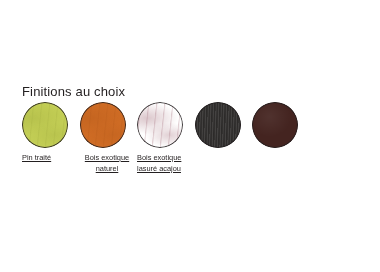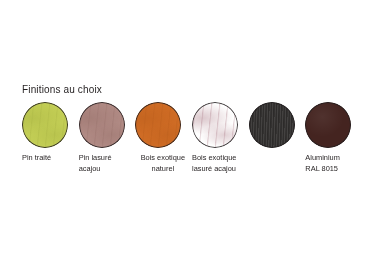--- a/index.html
+++ b/index.html
@@ -21,33 +21,34 @@
     top: 0;
     width: 380px;
     height: 272px;
     background: #ffffff;
   }
 
   #panel-title {
     position: absolute;
     left: 22px;
     top: 84px;
-    font-size: 10px;
+    font-size: 13px;
     letter-spacing: 0.15px;
     color: #231f20;
     white-space: nowrap;
   }
 
   #swatch-row {
     position: absolute;
     left: 22px;
     top: 102px;
     width: 340px;
     display: flex;
     align-items: flex-start;
+    text-decoration: underline;
   }
 
   .swatch-item {
     width: 57.5px;
     display: flex;
     flex-direction: column;
     align-items: flex-start;
   }
 
   .swatch-disc {
@@ -102,29 +103,20 @@
       <div class="swatch-item">
         <div class="swatch-disc">
           <div class="disc-base" style="background: rgb(195, 206, 85);"></div>
           <div class="grain" style="background: repeating-linear-gradient(96deg, rgba(0, 0, 0, 0) 0px, rgba(0, 0, 0, 0) 3px, rgba(143, 154, 51, 0.333) 3.6px, rgba(0, 0, 0, 0) 5px, rgba(0, 0, 0, 0) 8px), radial-gradient(120% 60% at 22% 35%, rgba(143, 154, 51, 0.4) 0%, rgba(0, 0, 0, 0) 58%), radial-gradient(90% 45% at 70% 72%, rgba(143, 154, 51, 0.333) 0%, rgba(0, 0, 0, 0) 60%);"></div>
           <div class="disc-ring"></div>
         </div>
         <div class="swatch-label align-left">Pin traité</div>
       </div>
       <div class="swatch-item">
         <div class="swatch-disc">
-          <div class="disc-base" style="background: rgb(176, 138, 132);"></div>
-          <div class="grain" style="background: repeating-linear-gradient(96deg, rgba(0, 0, 0, 0) 0px, rgba(0, 0, 0, 0) 3px, rgba(125, 86, 80, 0.333) 3.6px, rgba(0, 0, 0, 0) 5px, rgba(0, 0, 0, 0) 8px), radial-gradient(120% 60% at 22% 35%, rgba(125, 86, 80, 0.4) 0%, rgba(0, 0, 0, 0) 58%), radial-gradient(90% 45% at 70% 72%, rgba(125, 86, 80, 0.333) 0%, rgba(0, 0, 0, 0) 60%);"></div>
-          <div class="disc-ring"></div>
-        </div>
-        <div class="swatch-label align-left">Pin lasuré
-acajou</div>
-      </div>
-      <div class="swatch-item">
-        <div class="swatch-disc">
           <div class="disc-base" style="background: rgb(207, 108, 37);"></div>
           <div class="grain" style="background: repeating-linear-gradient(96deg, rgba(0, 0, 0, 0) 0px, rgba(0, 0, 0, 0) 3px, rgba(164, 79, 20, 0.333) 3.6px, rgba(0, 0, 0, 0) 5px, rgba(0, 0, 0, 0) 8px), radial-gradient(120% 60% at 22% 35%, rgba(164, 79, 20, 0.4) 0%, rgba(0, 0, 0, 0) 58%), radial-gradient(90% 45% at 70% 72%, rgba(164, 79, 20, 0.333) 0%, rgba(0, 0, 0, 0) 60%);"></div>
           <div class="disc-ring"></div>
         </div>
         <div class="swatch-label align-center">Bois exotique
 naturel</div>
       </div>
       <div class="swatch-item">
         <div class="swatch-disc">
           <div class="disc-base"></div>
@@ -140,18 +132,16 @@
           <div class="grain" style="opacity: 0.75; background: repeating-linear-gradient(92deg, rgba(255, 255, 255, 0.1) 0px, rgba(255, 255, 255, 0.1) 0.7px, rgba(0, 0, 0, 0.22) 1.4px, rgba(0, 0, 0, 0) 2.6px);"></div>
           <div class="disc-ring"></div>
         </div>
       </div>
       <div class="swatch-item">
         <div class="swatch-disc">
           <div class="disc-base" style="background: rgb(68, 36, 32);"></div>
           <div class="grain" style="opacity: 0.5; background: radial-gradient(75% 70% at 38% 32%, rgba(255, 255, 255, 0.13) 0%, rgba(0, 0, 0, 0) 62%);"></div>
           <div class="disc-ring"></div>
         </div>
-        <div class="swatch-label align-left">Aluminium
-RAL 8015</div>
       </div>
     </div>
 
 </div>
 
 </body></html>

